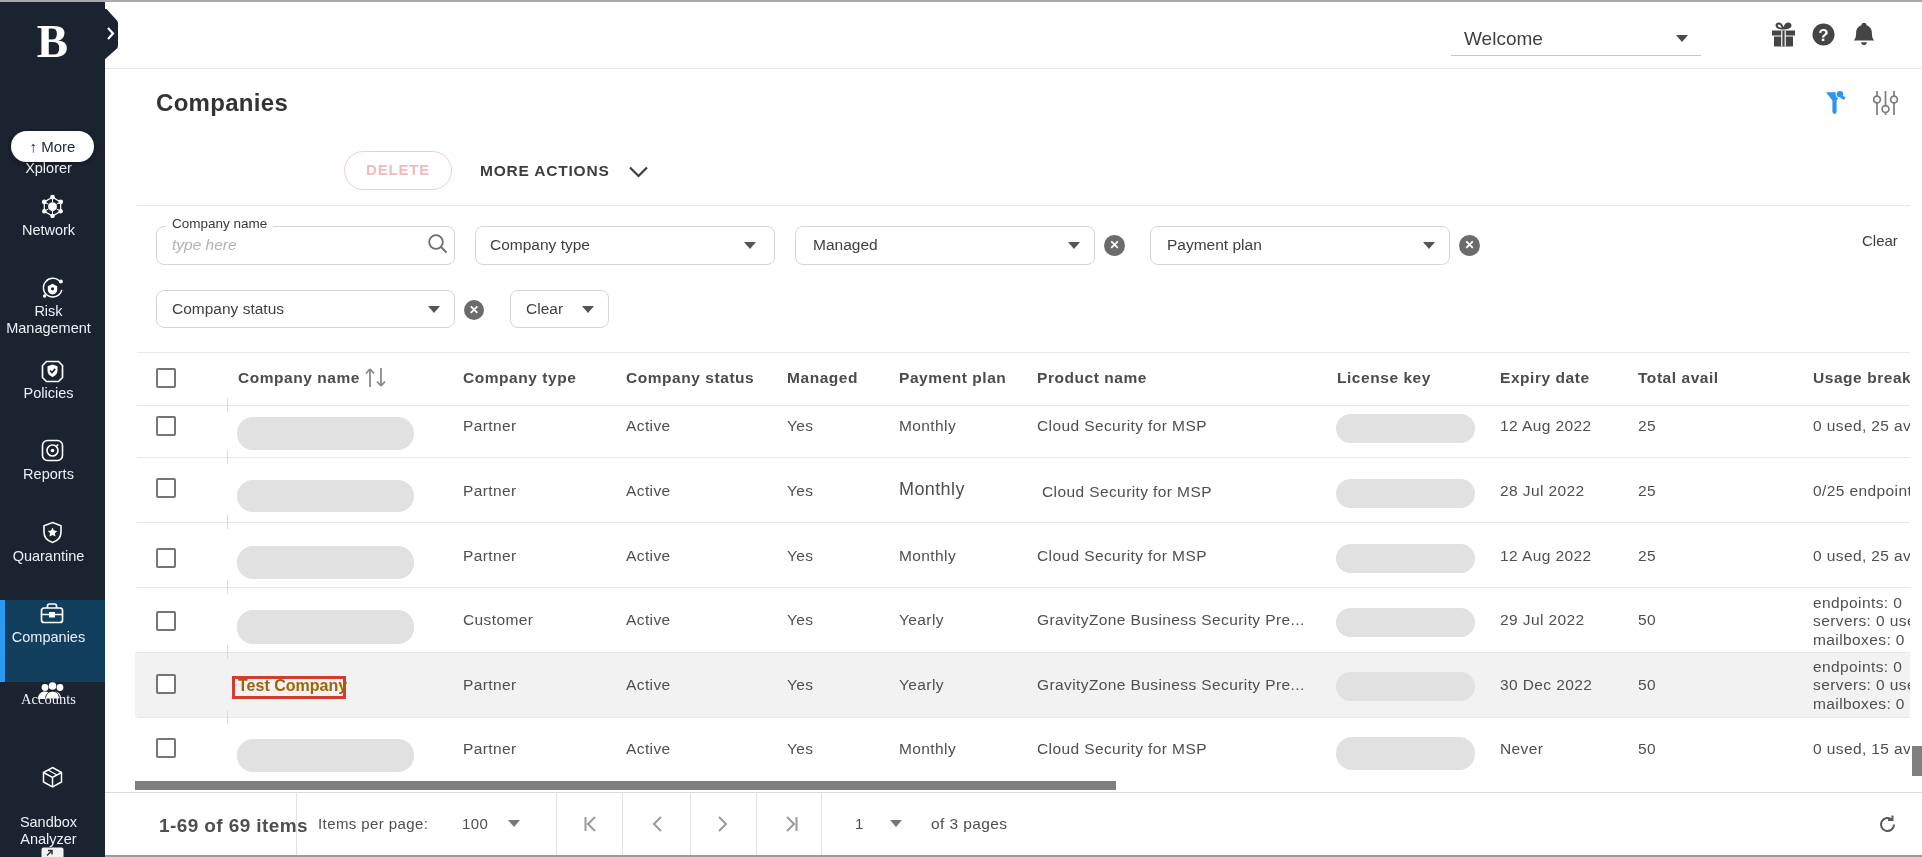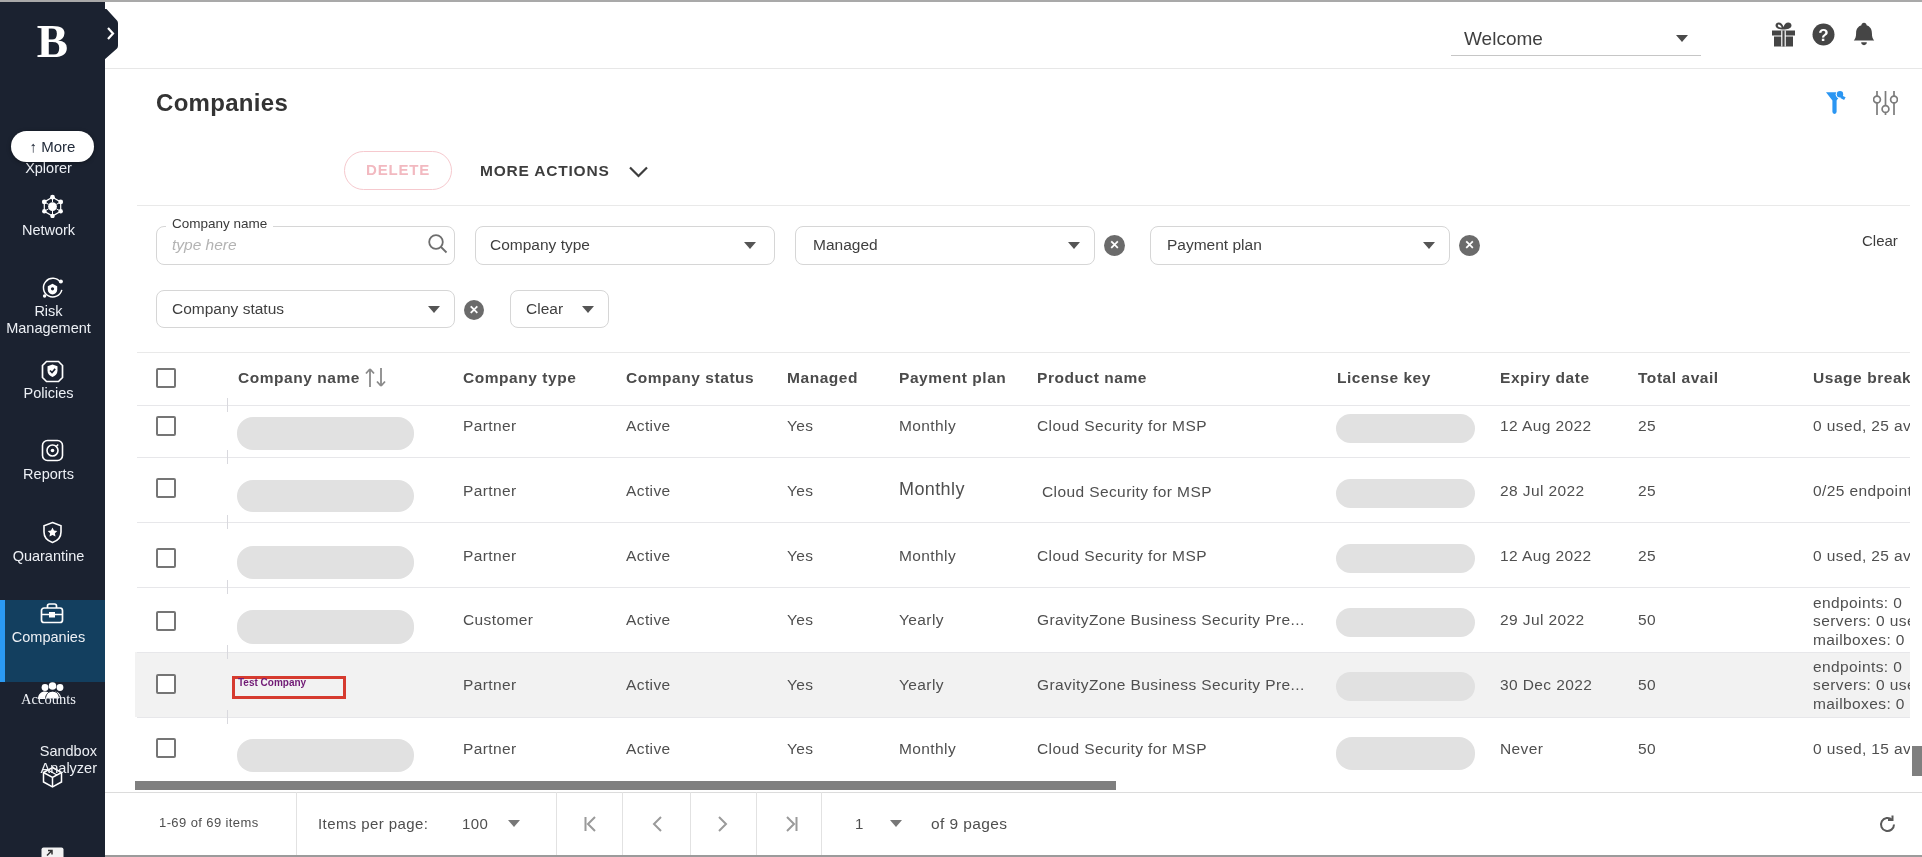--- a/index.html
+++ b/index.html
@@ -52,21 +52,21 @@
   <div id="logoB">B</div>
 
   <div class="mi" style="top:160px;">Xplorer</div>
   <div class="mi" style="top:222px;">Network</div>
   <div class="mi" style="top:303px;">Risk<br>Management</div>
   <div class="mi" style="top:385px;">Policies</div>
   <div class="mi" style="top:466px;">Reports</div>
   <div class="mi" style="top:548px;">Quarantine</div>
   <div class="mi" style="top:629px;">Companies</div>
   <div class="mi" style="top:691px;font-family:Liberation Serif, serif;">Accounts</div>
-  <div class="mi" style="top:743px;text-align:right;">Sandbox<br>Analyzer</div>
+  <div class="mi" style="top:814px;">Sandbox<br>Analyzer</div>
   <div id="moretip">↑ More</div>
 
   <svg class="abs" style="left:0;top:194px;z-index:6" width="105" height="24" viewBox="0 0 105 24" fill="none" stroke="#fff" stroke-width="1.5">
     <path d="M52.5 3.2 L60.7 7.9 V17.3 L52.5 22 L44.3 17.3 V7.9 Z" stroke-width="1.2"></path>
     <path d="M52.5 8 V3.2 M52.5 17 L52.5 22 M48.6 10.4 L44.3 7.9 M56.4 10.4 L60.7 7.9 M48.6 14.8 L44.3 17.3 M56.4 14.8 L60.7 17.3" stroke-width="1"></path>
     <circle cx="52.5" cy="12.6" r="4.4" fill="#fff" stroke="none"></circle>
     <circle cx="52.5" cy="3.2" r="2.4" fill="#fff" stroke="none"></circle>
     <circle cx="60.7" cy="7.9" r="2.4" fill="#fff" stroke="none"></circle>
     <circle cx="60.7" cy="17.3" r="2.2" fill="#fff" stroke="none"></circle>
     <circle cx="52.5" cy="22" r="2.2" fill="#fff" stroke="none"></circle>
@@ -236,21 +236,21 @@
   <div class="pill" style="left:237px;top:739px;width:177px;height:33px;"></div>
 
   <div class="pill" style="left:1336px;top:414px;width:139px;height:29px;border-radius:14.5px;"></div>
   <div class="pill" style="left:1336px;top:479px;width:139px;height:29px;border-radius:14.5px;"></div>
   <div class="pill" style="left:1336px;top:544px;width:139px;height:29px;border-radius:14.5px;"></div>
   <div class="pill" style="left:1336px;top:608px;width:139px;height:29px;border-radius:14.5px;"></div>
   <div class="pill" style="left:1336px;top:672px;width:139px;height:29px;border-radius:14.5px;"></div>
   <div class="pill" style="left:1336px;top:737px;width:139px;height:33px;border-radius:16px;"></div>
 
   <div class="abs" style="left:232px;top:676px;width:114px;height:23px;border:3px solid #d63b2f;"></div>
-  <div class="abs" style="left:238px;top:677px;font-size:10px;font-weight:bold;color:#701a75;">Test Company</div>
+  <div class="abs" style="left:238px;top:677px;font-size:16px;font-weight:bold;color:#a16207;">Test Company</div>
 
   <div class="td" style="left:463px;top:417px;">Partner</div>
   <div class="td" style="left:626px;top:417px;">Active</div>
   <div class="td" style="left:787px;top:417px;">Yes</div>
   <div class="td" style="left:899px;top:417px;">Monthly</div>
   <div class="td" style="left:1037px;top:417px;">Cloud Security for MSP</div>
   <div class="td" style="left:1500px;top:417px;">12 Aug 2022</div>
   <div class="td" style="left:1638px;top:417px;">25</div>
   <div class="td" style="left:1813px;top:417px;width:97px;overflow:hidden;white-space:nowrap;">0 used, 25 avail</div>
 
@@ -302,36 +302,36 @@
   <div class="abs" style="left:135px;top:781px;width:981px;height:9px;background:#7f7f7f;"></div>
   <div class="abs" style="left:1912px;top:746px;width:10px;height:30px;background:#7f7f7f;"></div>
 
   <div class="abs" style="left:105px;top:792px;width:1817px;height:65px;background:#fff;border-top:1px solid #dcdcdc;border-bottom:2px solid #9b9b9b;"></div>
   <div class="vline" style="left:296px;top:792px;height:63px;"></div>
   <div class="vline" style="left:556px;top:792px;height:63px;"></div>
   <div class="vline" style="left:622px;top:792px;height:63px;"></div>
   <div class="vline" style="left:690px;top:792px;height:63px;"></div>
   <div class="vline" style="left:756px;top:792px;height:63px;"></div>
   <div class="vline" style="left:821px;top:792px;height:63px;"></div>
-  <div class="td" style="left:159px;top:815px;font-size:13px;">1-69 of 69 items</div>
+  <div class="td" style="left:159px;top:815px;font-size:19px;font-weight:bold;">1-69 of 69 items</div>
   <div class="td" style="left:318px;top:815px;font-size:15px;">Items per page:</div>
   <div class="td" style="left:462px;top:815px;font-size:15px;">100</div>
   <div class="caret" style="left:508px;top:820px;border-top-color:#777;"></div>
   <svg class="abs" style="left:583px;top:815px;" width="18" height="18" viewBox="0 0 18 18" fill="none" stroke="#9a9a9a" stroke-width="2">
     <path d="M12 2 L5 9 L12 16 M2.5 2 V16"></path>
   </svg>
   <svg class="abs" style="left:650px;top:815px;" width="14" height="18" viewBox="0 0 14 18" fill="none" stroke="#9a9a9a" stroke-width="2">
     <path d="M11 2 L4 9 L11 16"></path>
   </svg>
   <svg class="abs" style="left:716px;top:815px;" width="14" height="18" viewBox="0 0 14 18" fill="none" stroke="#9a9a9a" stroke-width="2">
     <path d="M3 2 L10 9 L3 16"></path>
   </svg>
   <svg class="abs" style="left:781px;top:815px;" width="18" height="18" viewBox="0 0 18 18" fill="none" stroke="#9a9a9a" stroke-width="2">
     <path d="M6 2 L13 9 L6 16 M15.5 2 V16"></path>
   </svg>
   <div class="td" style="left:855px;top:815px;font-size:15px;">1</div>
   <div class="caret" style="left:890px;top:820px;border-top-color:#777;"></div>
-  <div class="td" style="left:931px;top:815px;font-size:15.5px;">of 9 pages</div>
+  <div class="td" style="left:931px;top:815px;font-size:15.5px;">of 3 pages</div>
   <svg class="abs" style="left:1878px;top:815px;" width="19" height="19" viewBox="0 0 19 19" fill="none" stroke="#5a5a5a" stroke-width="2">
     <path d="M16 9.5 a6.5 6.5 0 1 1 -2 -4.7"></path>
     <path d="M14.5 0.5 V5 H10" fill="none"></path>
   </svg>
 </div>
 
 </body></html>

